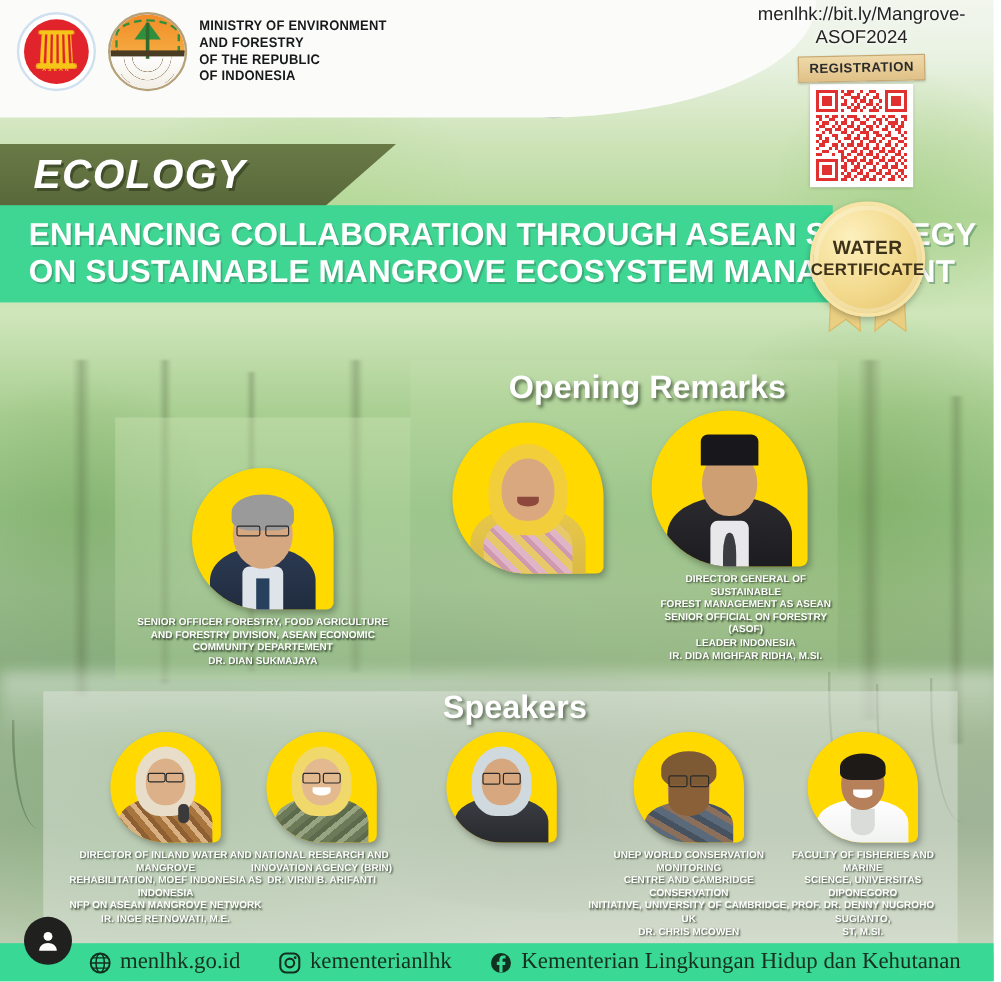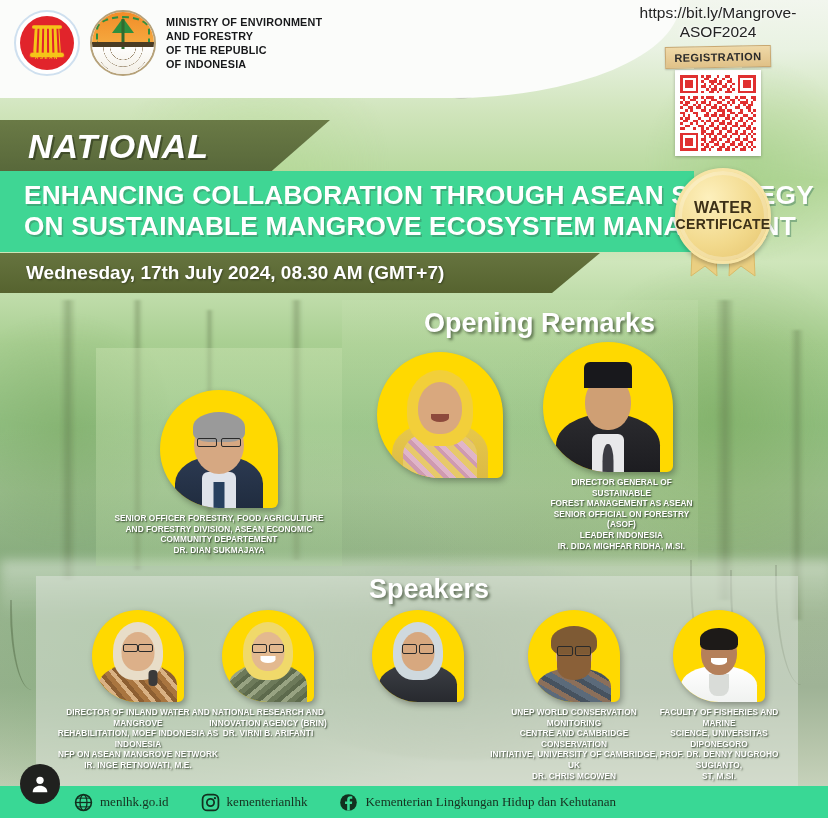--- a/index.html
+++ b/index.html
@@ -299,21 +299,21 @@
 
   
   #footer {
     position: absolute; left: 0; bottom: 0; width: 834px; height: 32px;
     background: #39d895; z-index: 20;
     display: flex; align-items: center; gap: 10px;
     padding-left: 74px;
   }
   .fitem { display: flex; align-items: center; gap: 7px; margin-right: 22px; }
   .fitem .ftext {
-    font-size: 13px; color: #16301f;
+    font-size: 19px; color: #16301f;
     font-family: "Liberation Serif", serif;
   }
   .ficon { width: 19px; height: 19px; flex: 0 0 19px; }
 
   #avatar-badge {
     position: absolute; left: 20px; bottom: 14px; z-index: 25;
     width: 40px; height: 40px; border-radius: 50%;
     background: #20211f;
     display: flex; align-items: center; justify-content: center;
   }
@@ -378,21 +378,21 @@
   <svg id="bird" width="200" height="110" viewBox="0 0 200 110">
     <path d="M10 44 C40 6, 78 8, 96 38 L118 44 L150 40 L176 46 L150 54 L116 56 L96 62 C74 96, 36 92, 14 62 Z" fill="#f2f3ef" stroke="#b9bcb2" stroke-width="1"></path>
     <path d="M24 40 C48 16, 74 18, 92 40 L70 48 Z" fill="#2c2f2c"></path>
     <path d="M26 60 C50 86, 76 84, 92 62 L70 54 Z" fill="#3a3d38"></path>
     <path d="M150 40 L182 44 L150 50 Z" fill="#3b3e39"></path>
     <circle cx="147" cy="45" r="2" fill="#1d1f1c"></circle>
     <path d="M96 38 L124 42 L124 54 L96 62 Z" fill="#e9eae4"></path>
   </svg>
 
   <div id="reg-block">
-    <div id="reg-url">https://bit.ly/Mangrove-ASOF2024</div>
+    <div id="reg-url">menlhk://bit.ly/Mangrove-ASOF2024</div>
     <div id="reg-ribbon">
       <span>REGISTRATION</span>
     </div>
     <div id="qr-wrap">
       <svg id="qr" viewBox="0 0 29 29" shape-rendering="crispEdges">
         <rect width="29" height="29" fill="#ffffff"></rect>
         <g fill="#e03030">
           <rect x="0" y="0" width="7" height="1"></rect>
             <rect x="0" y="6" width="7" height="1"></rect>
           <rect x="0" y="0" width="1" height="7"></rect>
@@ -620,31 +620,28 @@
             <rect x="17" y="28" width="2" height="1"></rect>
             <rect x="20" y="28" width="1" height="1"></rect>
             <rect x="23" y="28" width="2" height="1"></rect>
             <rect x="27" y="28" width="1" height="1"></rect>
         </g>
       </svg>
     </div>
   </div>
 
   <div id="seminar-ribbon">
-    <span>NATIONAL</span>
+    <span>ECOLOGY</span>
   </div>
 
   <div id="title-band">
     <div class="tline">ENHANCING COLLABORATION THROUGH ASEAN STRATEGY</div>
     <div class="tline">ON SUSTAINABLE MANGROVE ECOSYSTEM MANAGEMENT</div>
   </div>
 
-  <div id="date-band">
-    <span>Wednesday, 17th July 2024, 08.30 AM (GMT+7)</span>
-  </div>
 
   <div id="cert-badge">
     <svg id="cert-ribbons" viewBox="0 0 72 52">
       <path d="M6 2 L28 2 L30 46 L18 36 L4 46 Z" fill="#eacf82" stroke="#d9ba68" stroke-width="1"></path>
       <path d="M44 2 L66 2 L68 46 L54 36 L42 46 Z" fill="#eacf82" stroke="#d9ba68" stroke-width="1"></path>
     </svg>
     <div id="cert-circle">
       <div class="cl">WATER</div>
       <div class="cl small">CERTIFICATE</div>
     </div>

